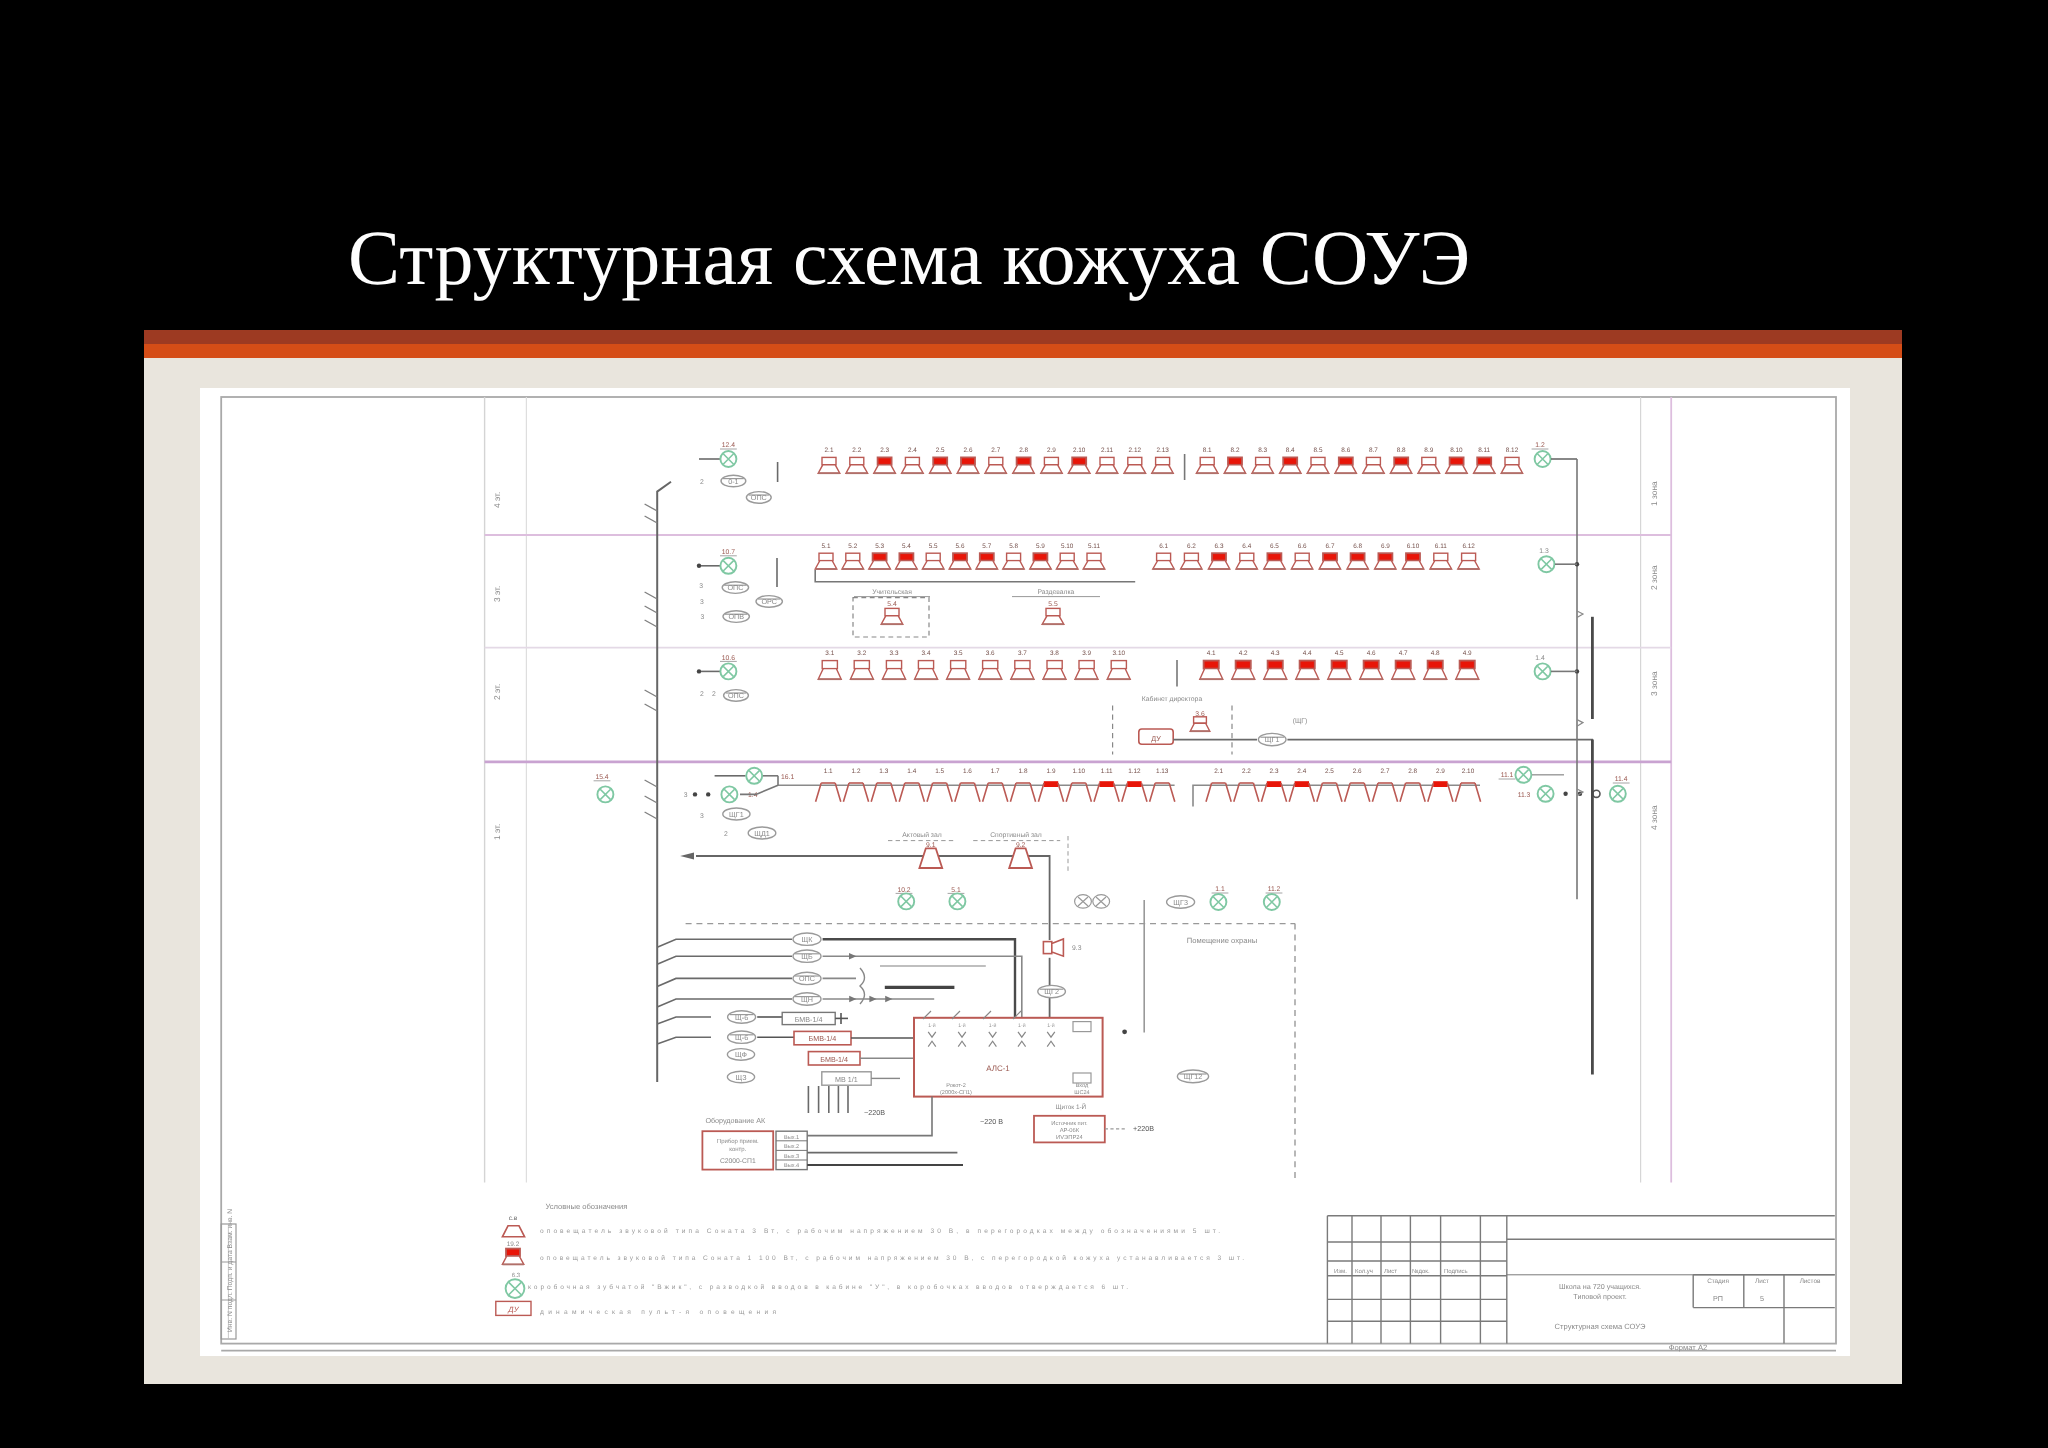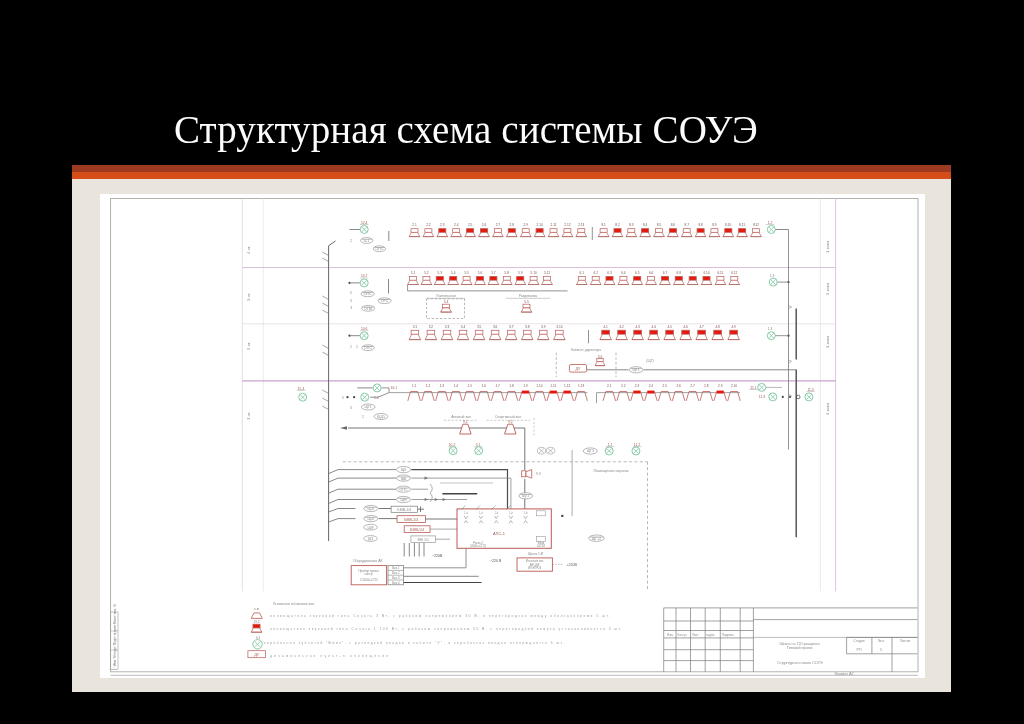--- a/index.html
+++ b/index.html
@@ -1,15 +1,15 @@
 <!DOCTYPE html>
 <html><head><meta charset="utf-8"><style>html,body{margin:0;padding:0;background:#000;}#page{position:relative;width:1024px;height:724px;background:#000;overflow:hidden;font-family:"Liberation Sans",sans-serif;}</style></head><body>
 <div id="page">
 
-<div style="position:absolute;left:174px;top:107px;color:#fdfdfd;font-family:'Liberation Serif',serif;font-size:39px;letter-spacing:0.1px;">Структурная схема системы СОУЭ</div>
+<div style="position:absolute;left:174px;top:107px;color:#fdfdfd;font-family:'Liberation Serif',serif;font-size:39px;letter-spacing:0.1px;">Структурная схема кожуха СОУЭ</div>
 
 <div style="position:absolute;left:72px;top:165px;width:879px;height:7px;background:#9d3a22"></div>
 
 <div style="position:absolute;left:72px;top:172px;width:879px;height:7px;background:#d54d17"></div>
 
 <div style="position:absolute;left:72px;top:179px;width:879px;height:513px;background:#e9e5dd"></div>
 
 <div style="position:absolute;left:100px;top:194px;width:825px;height:484px;background:#ffffff"></div>
 <svg width="1024" height="724" viewBox="0 0 1024 724" style="position:absolute;left:0;top:0" font-family="Liberation Sans, sans-serif">
 

